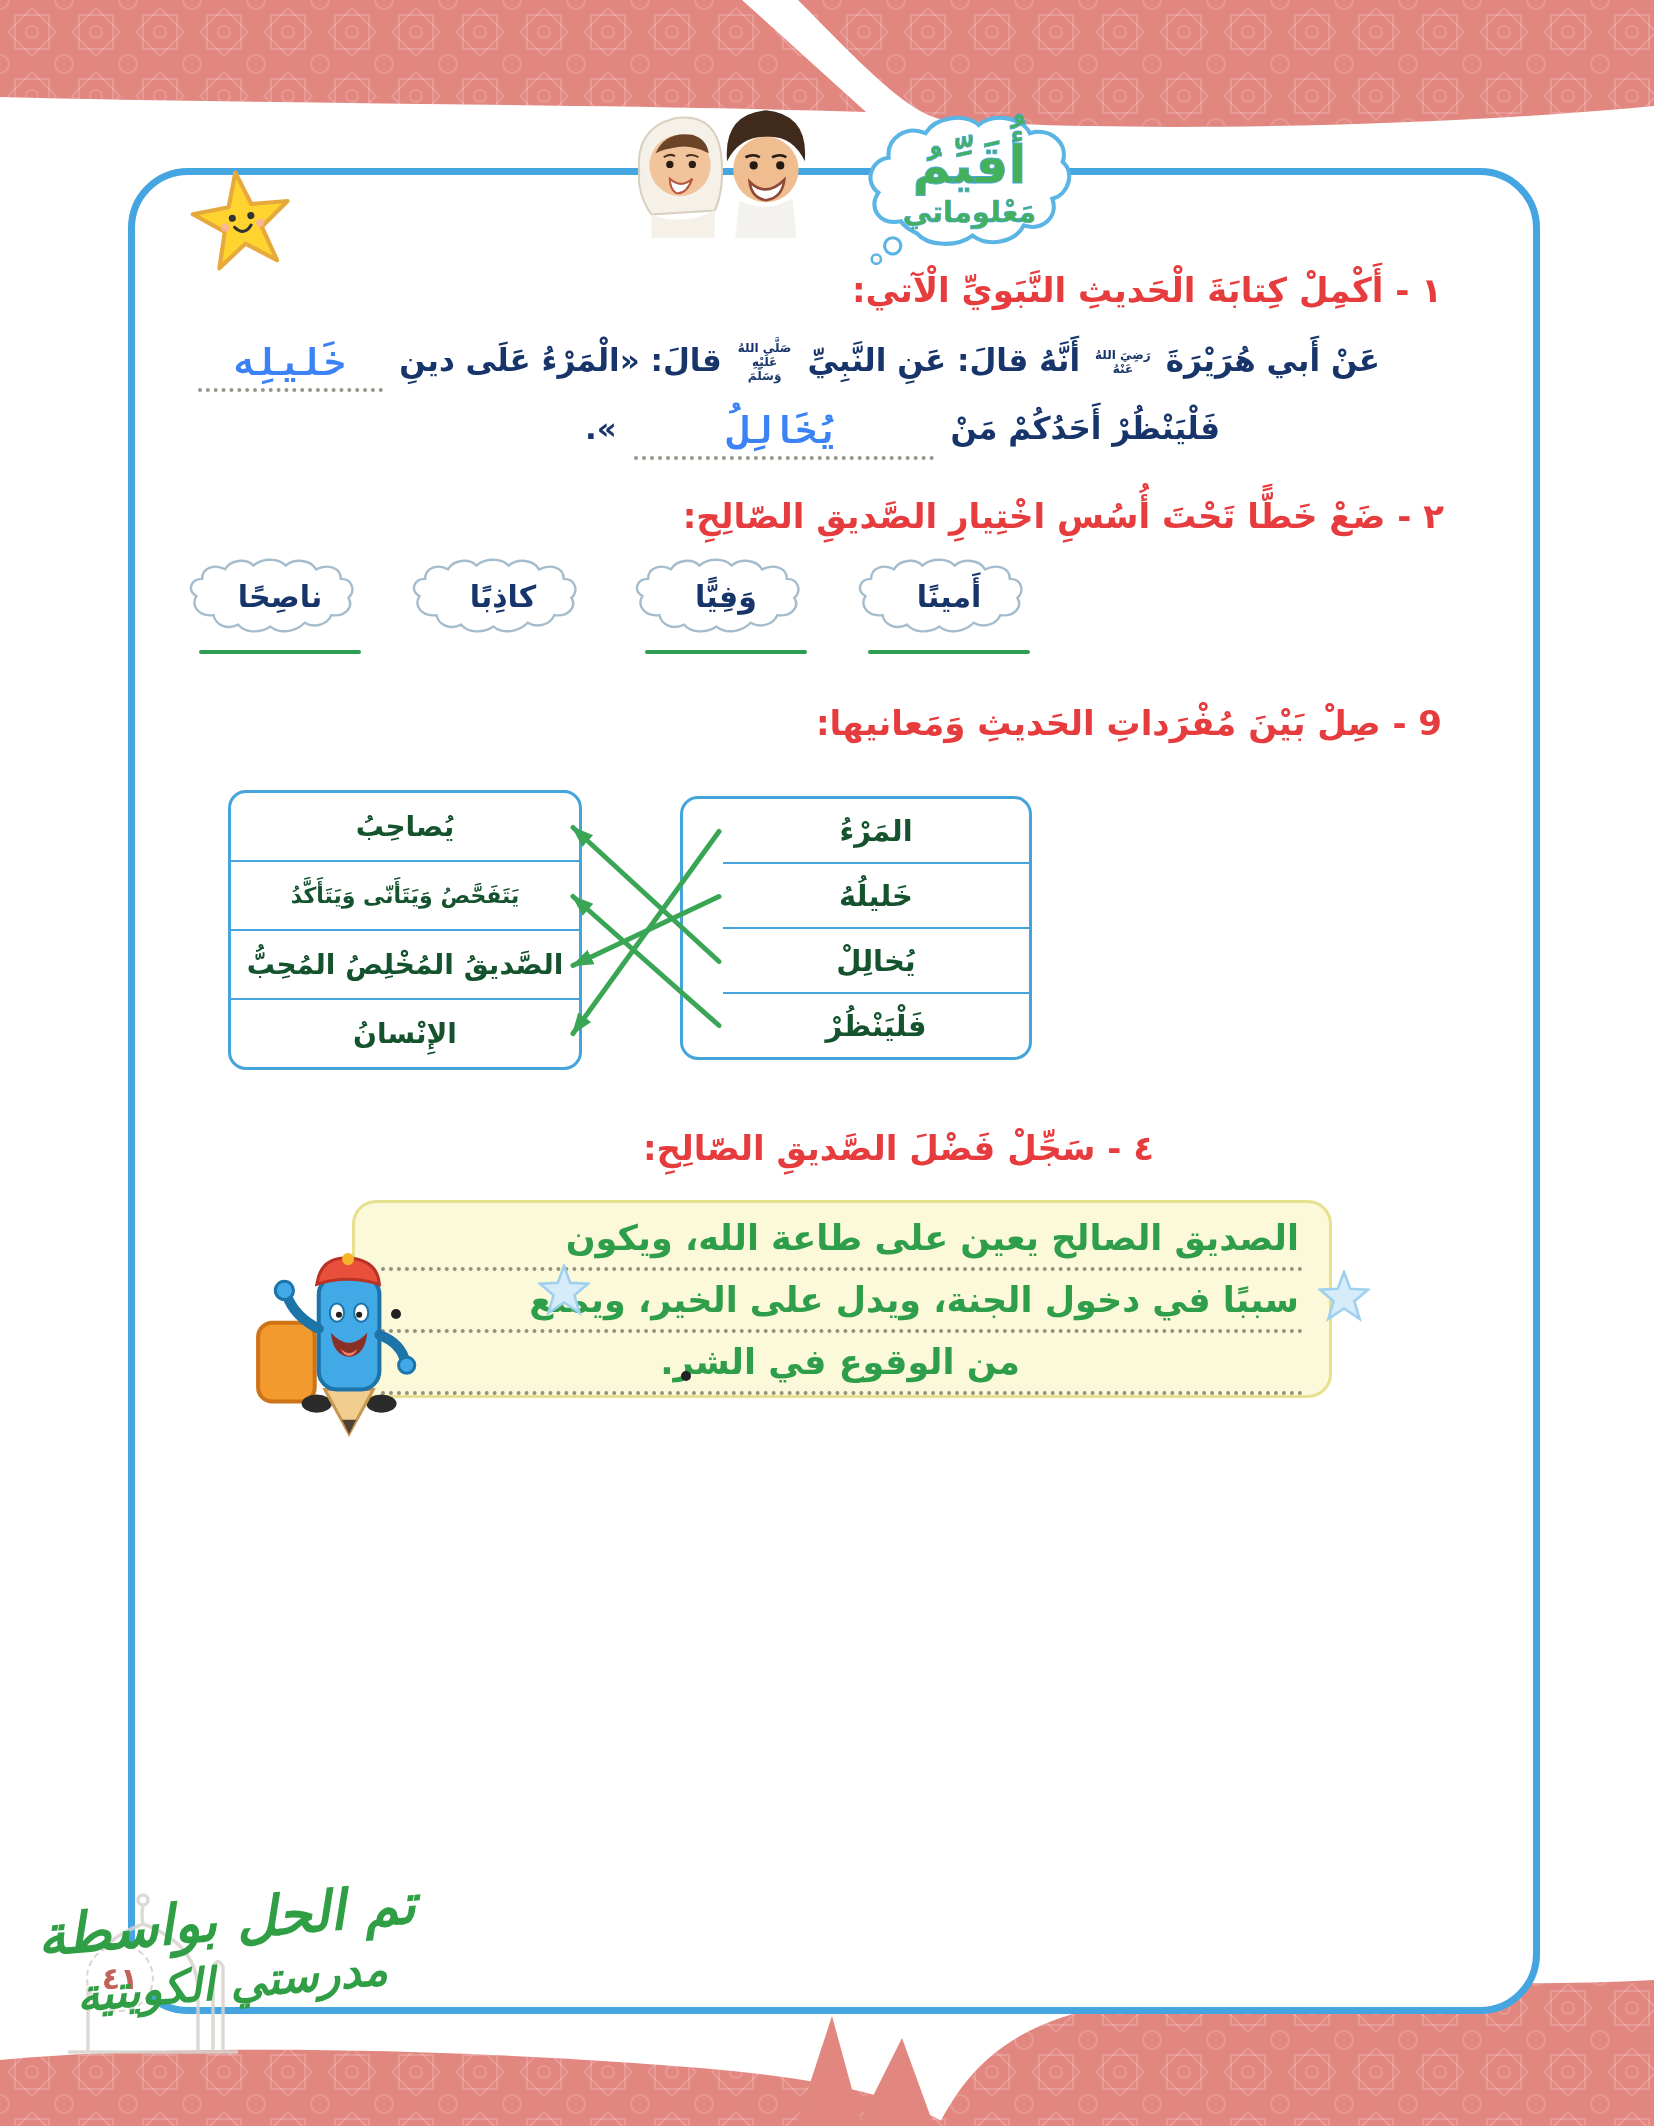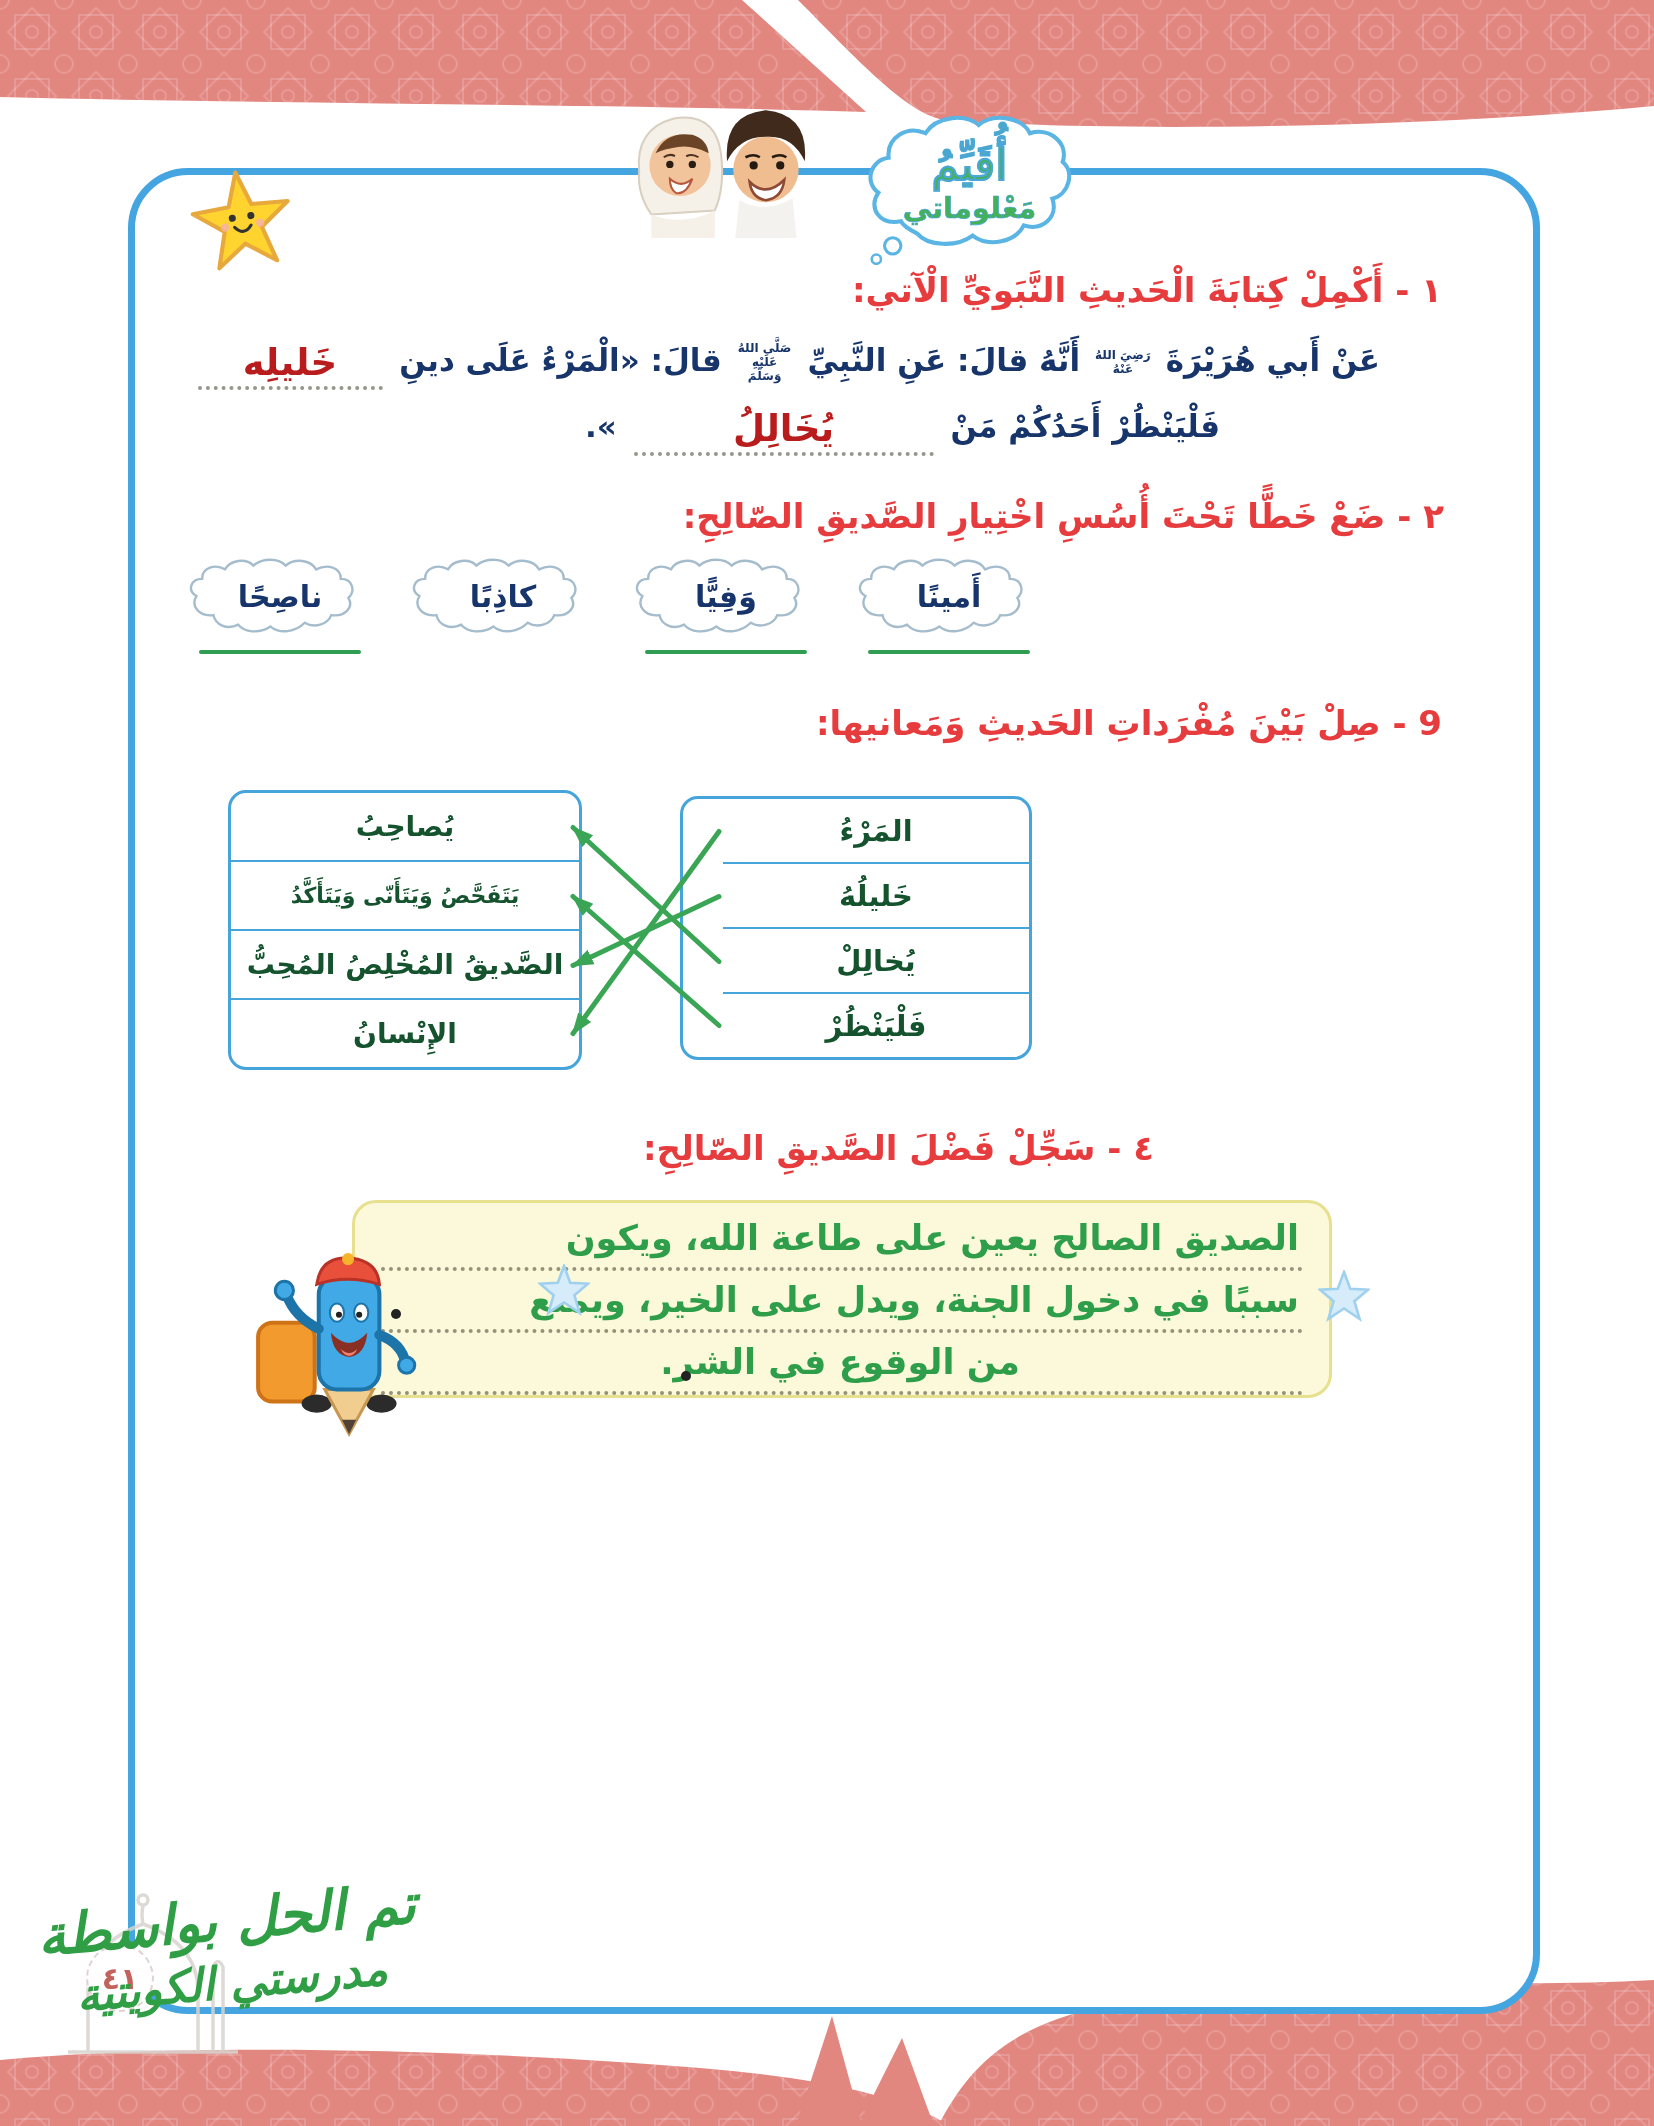--- a/index.html
+++ b/index.html
@@ -20,21 +20,21 @@
   }
 
   
   #star-char{position:absolute;left:190px;top:168px;width:104px;height:104px;z-index:7;transform:rotate(-8deg);}
   #kids{position:absolute;left:618px;top:100px;width:210px;height:138px;z-index:7;}
   #badge{position:absolute;left:862px;top:110px;width:215px;height:155px;z-index:7;}
   #badge .badge-text{
     position:absolute;inset:0;display:flex;flex-direction:column;align-items:center;
     justify-content:center;padding-bottom:12px;gap:0;
   }
-  #badge .badge-line1{font-size:44px;font-weight:800;color:#45b05a;font-family:Liberation Serif, serif;-webkit-text-stroke:0.8px #4aa7d8;}
+  #badge .badge-line1{font-size:52px;font-weight:800;color:#45b05a;-webkit-text-stroke:0.8px #4aa7d8;}
   #badge .badge-line2{font-size:29px;font-weight:800;color:#45b05a;-webkit-text-stroke:0.7px #4aa7d8;}
 
   
   .q-heading{position:absolute;color:#e73c3e;font-weight:700;font-size:34px;white-space:nowrap;z-index:3;}
   #q1-heading{top:270px;right:212px;}
   #q2-heading{top:496px;right:210px;}
   #q3-heading{top:703px;right:212px;}
   #q4-heading{top:1128px;right:500px;}
 
   
@@ -47,21 +47,21 @@
   .honorific{
     display:inline-block;width:58px;font-size:12px;line-height:1.15;text-align:center;
     vertical-align:middle;color:#17356b;font-weight:700;margin:0 3px;white-space:normal;
   }
   .dotline{
     display:inline-block;border-bottom:4px dotted #96968c;text-align:center;
     vertical-align:-6px;margin:0 6px;
   }
   .dl1{min-width:185px;}
   .dl2{min-width:300px;}
-  .green-answer{color:#b91c1c;font-size:37px;font-weight:700;position:relative;top:-2px;}
+  .green-answer{color:#3b82f6;font-size:37px;font-weight:700;position:relative;top:-2px;font-family:Liberation Mono, monospace;}
 
   
   #clouds-row{position:absolute;top:556px;right:610px;display:flex;gap:33px;z-index:3;}
   .cloud-option{position:relative;width:190px;height:82px;text-align:center;}
   .cloud-svg{position:absolute;inset:0;width:100%;height:100%;}
   .cloud-label{position:relative;z-index:2;line-height:82px;font-size:30px;font-weight:700;color:#17356b;}
   .underline{position:absolute;left:14px;right:14px;bottom:-16px;height:4px;background:#2f9e52;border-radius:2px;}
 
   
   #match-area{position:absolute;left:200px;top:778px;width:810px;height:312px;z-index:3;}

